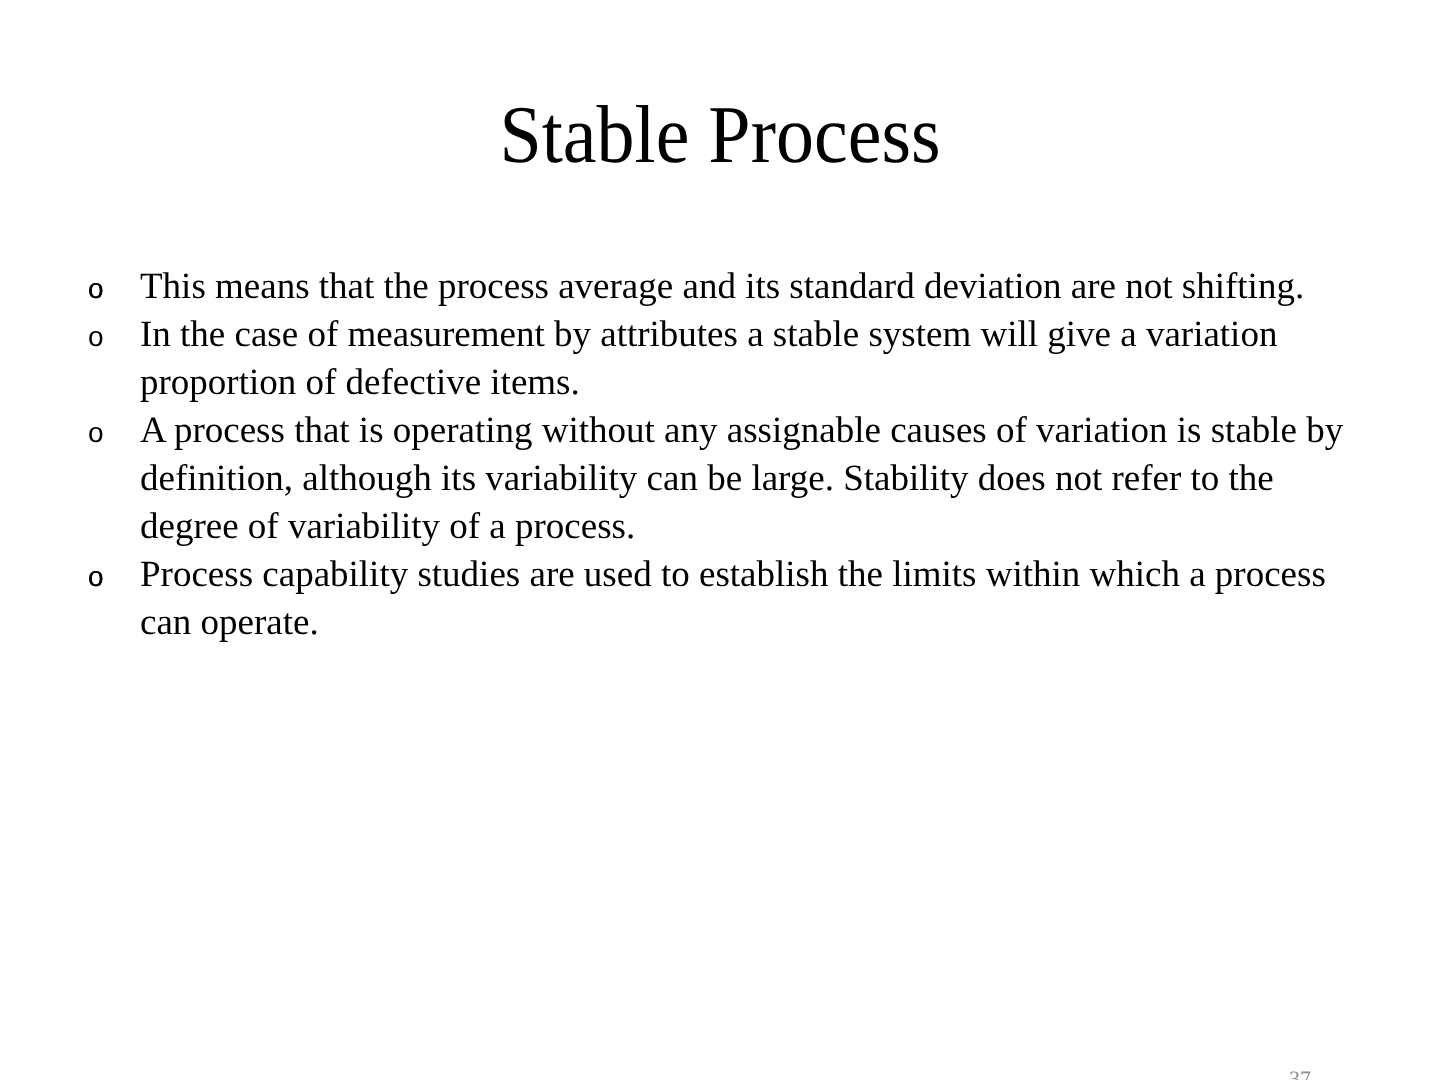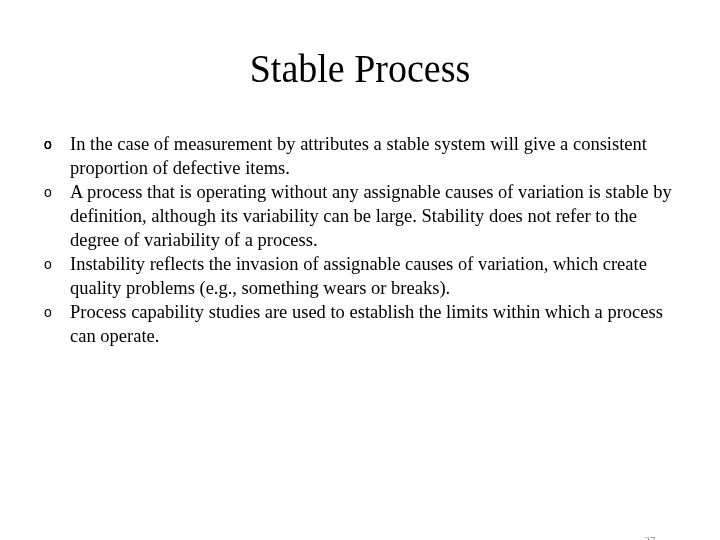--- a/index.html
+++ b/index.html
@@ -30,32 +30,32 @@
 
 <div>
   <div class="title">Stable Process</div>
 
   <ul class="bullets">
     <li class="bullet-item">
       <span class="bullet-marker">o</span>
     </li>
     <li class="bullet-item">
       <span class="bullet-marker">o</span>
+      <span>This means that the process average and its standard deviation are not shifting.</span>
     </li>
     <li class="bullet-item">
       <span class="bullet-marker">o</span>
-      <span>In the case of measurement by attributes a stable system will give a consistent proportion of defective items.</span>
+      <span>In the case of measurement by attributes a stable system will give a variation proportion of defective items.</span>
     </li>
     <li class="bullet-item">
       <span class="bullet-marker">o</span>
       <span>A process that is operating without any assignable causes of variation is stable by definition, although its variability can be large. Stability does not refer to the degree of variability of a process.</span>
     </li>
     <li class="bullet-item">
       <span class="bullet-marker">o</span>
-      <span>Instability reflects the invasion of assignable causes of variation, which create quality problems (e.g., something wears or breaks).</span>
     </li>
     <li class="bullet-item">
       <span class="bullet-marker">o</span>
       <span>Process capability studies are used to establish the limits within which a process can operate.</span>
     </li>
   </ul>
 
   <div class="page-number">37</div>
 </div>
 

